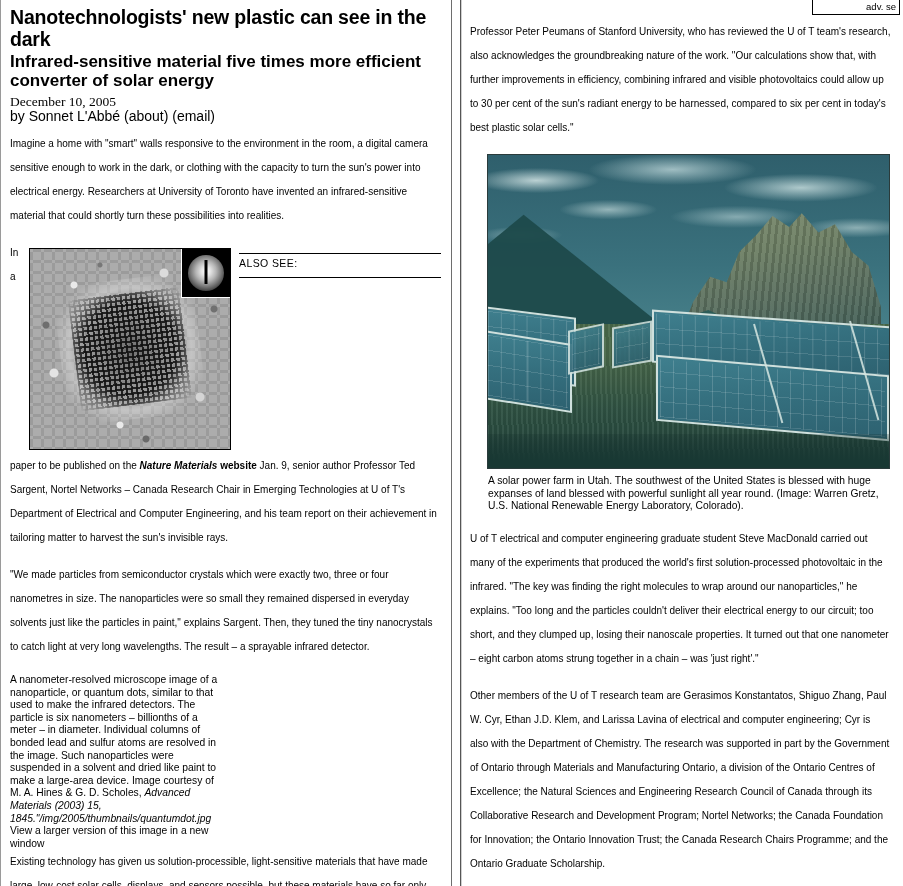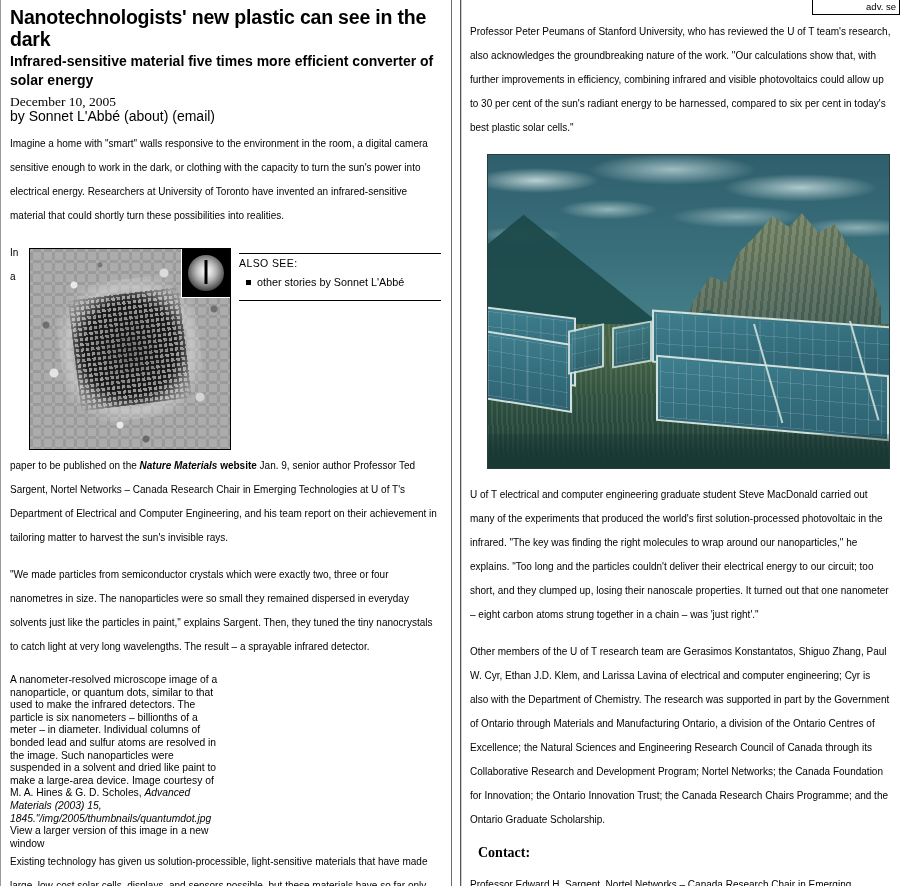--- a/index.html
+++ b/index.html
@@ -61,21 +61,21 @@
   h1.headline {
     font-family: "Liberation Sans", sans-serif;
     font-size: 19.5px;
     line-height: 22px;
     font-weight: bold;
     margin: 0 0 2px 0;
     letter-spacing: -0.2px;
   }
   h2.subhead {
     font-family: "Liberation Sans", sans-serif;
-    font-size: 14px;
+    font-size: 17px;
     line-height: 19px;
     font-weight: bold;
     margin: 0 0 4px 0;
   }
   .dateline {
     font-family: "Liberation Serif", serif;
     font-size: 13.5px;
     line-height: 15px;
     margin: 0 0 1px 0;
   }
@@ -368,23 +368,20 @@
       <h1 class="headline">Nanotechnologists' new plastic can see in the dark</h1>
       <h2 class="subhead">Infrared-sensitive material five times more efficient converter of solar energy</h2>
       <div class="dateline">December 10, 2005</div>
       <div class="byline"><span>by Sonnet L'Abbé </span><a href="#">(about)</a>&nbsp;<a href="#">(email)</a></div>
 
       <p class="body">Imagine a home with "smart" walls responsive to the environment in the room, a digital camera sensitive enough to work in the dark, or clothing with the capacity to turn the sun's power into electrical energy. Researchers at University of Toronto have invented an infrared-sensitive material that could shortly turn these possibilities into realities.</p>
 
       <div class="alsosee">
         <div class="rule"></div>
         <div class="label">ALSO SEE:</div>
-        <ul>
-          <li><a href="#">other stories by Sonnet L'Abbé</a></li>
-        </ul>
         <div class="rule rule2"></div>
       </div>
 
       <div class="figure-left">
         <div class="micro-img">
           <div class="halo"></div>
           <div class="particle"></div>
           <div class="inset">
             <div class="blob"></div>
             <div class="bar"></div>
@@ -427,20 +424,21 @@
           <div class="panel p2"></div>
           <div class="panel p3"></div>
           <div class="panel p4"></div>
           <div class="panel p5"></div>
           <div class="panel p6"></div>
           <div class="panel-strut s1"></div>
           <div class="panel-strut s2"></div>
           <div class="foredark"></div>
         </div>
       </div>
+      <div class="photo-caption">A solar power farm in Utah. The southwest of the United States is blessed with huge expanses of land blessed with powerful sunlight all year round. (Image: Warren Gretz, U.S. National Renewable Energy Laboratory, Colorado).</div>
 
       <p class="body" style="margin-top:14px">U of T electrical and computer engineering graduate student Steve MacDonald carried out many of the experiments that produced the world's first solution-processed photovoltaic in the infrared. "The key was finding the right molecules to wrap around our nanoparticles," he explains. "Too long and the particles couldn't deliver their electrical energy to our circuit; too short, and they clumped up, losing their nanoscale properties. It turned out that one nanometer – eight carbon atoms strung together in a chain – was 'just right'."</p>
       <p class="body">Other members of the U of T research team are Gerasimos Konstantatos, Shiguo Zhang, Paul W. Cyr, Ethan J.D. Klem, and Larissa Lavina of electrical and computer engineering; Cyr is also with the Department of Chemistry. The research was supported in part by the Government of Ontario through Materials and Manufacturing Ontario, a division of the Ontario Centres of Excellence; the Natural Sciences and Engineering Research Council of Canada through its Collaborative Research and Development Program; Nortel Networks; the Canada Foundation for Innovation; the Ontario Innovation Trust; the Canada Research Chairs Programme; and the Ontario Graduate Scholarship.</p>
 
       <h3 class="contact">Contact:</h3>
       <p class="body"><span>Professor Edward H. Sargent, Nortel Networks – Canada Research Chair in Emerging Technologies, (416) 946-5051; e-mail: </span></p>
     </div>
   </div>
 
 </div>

